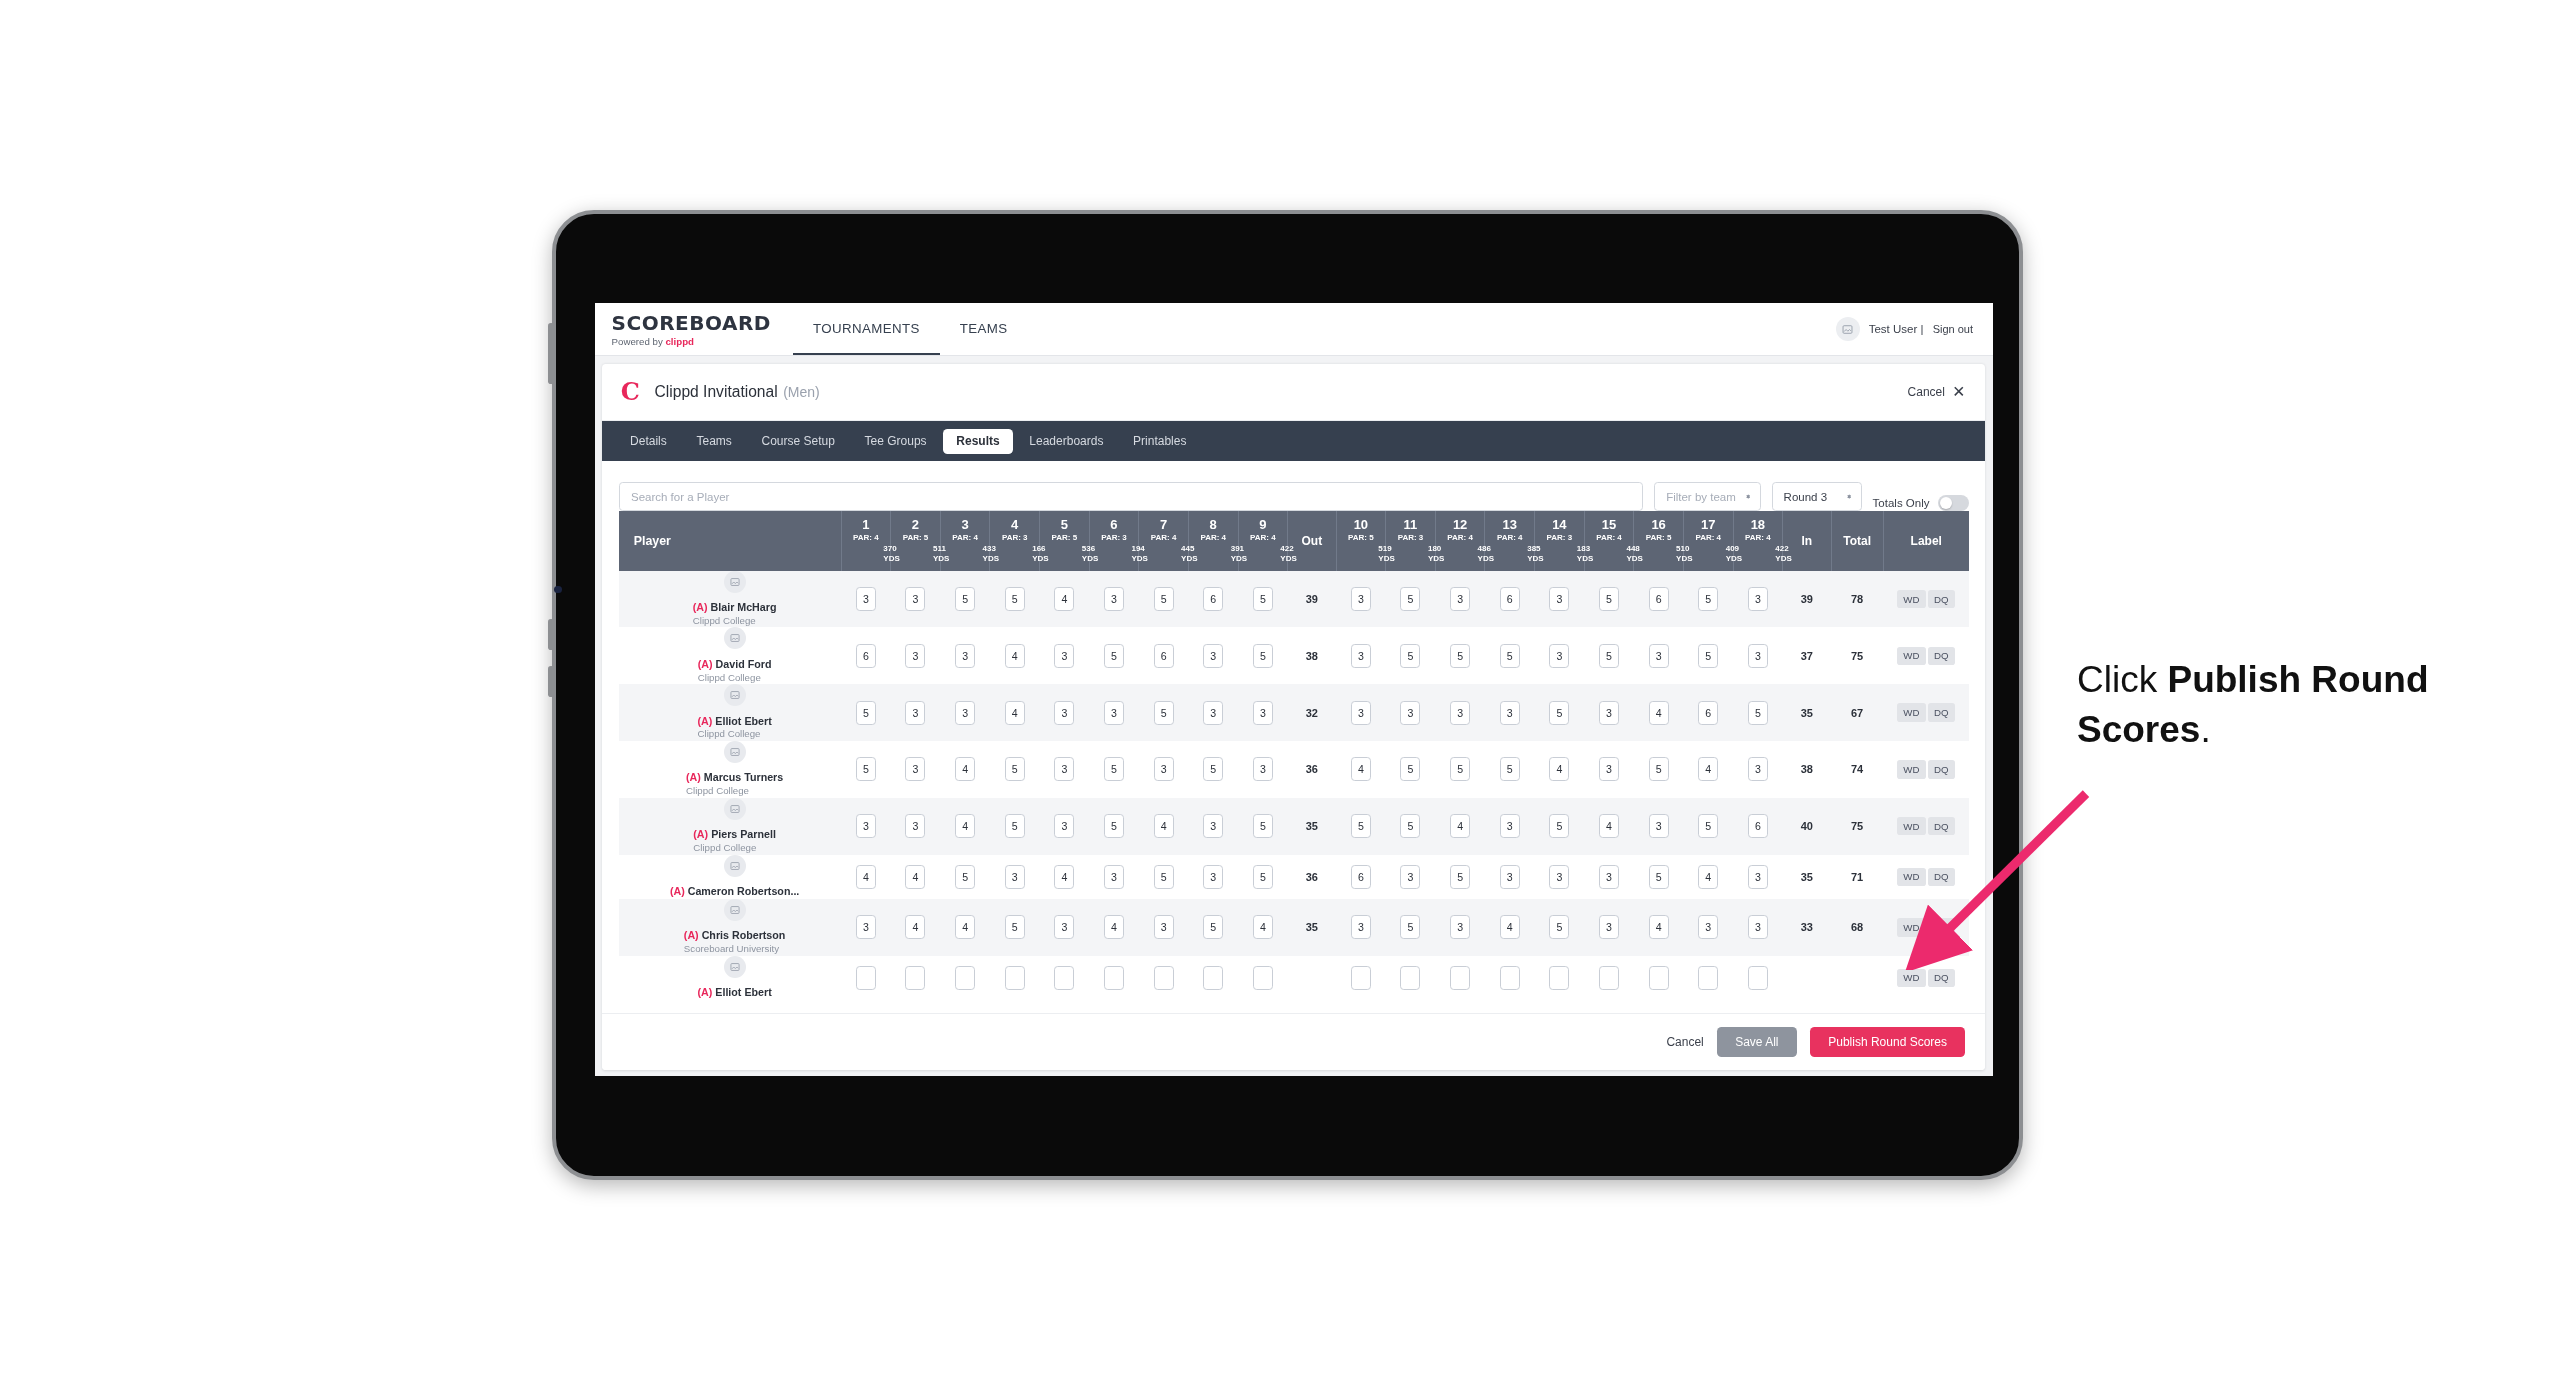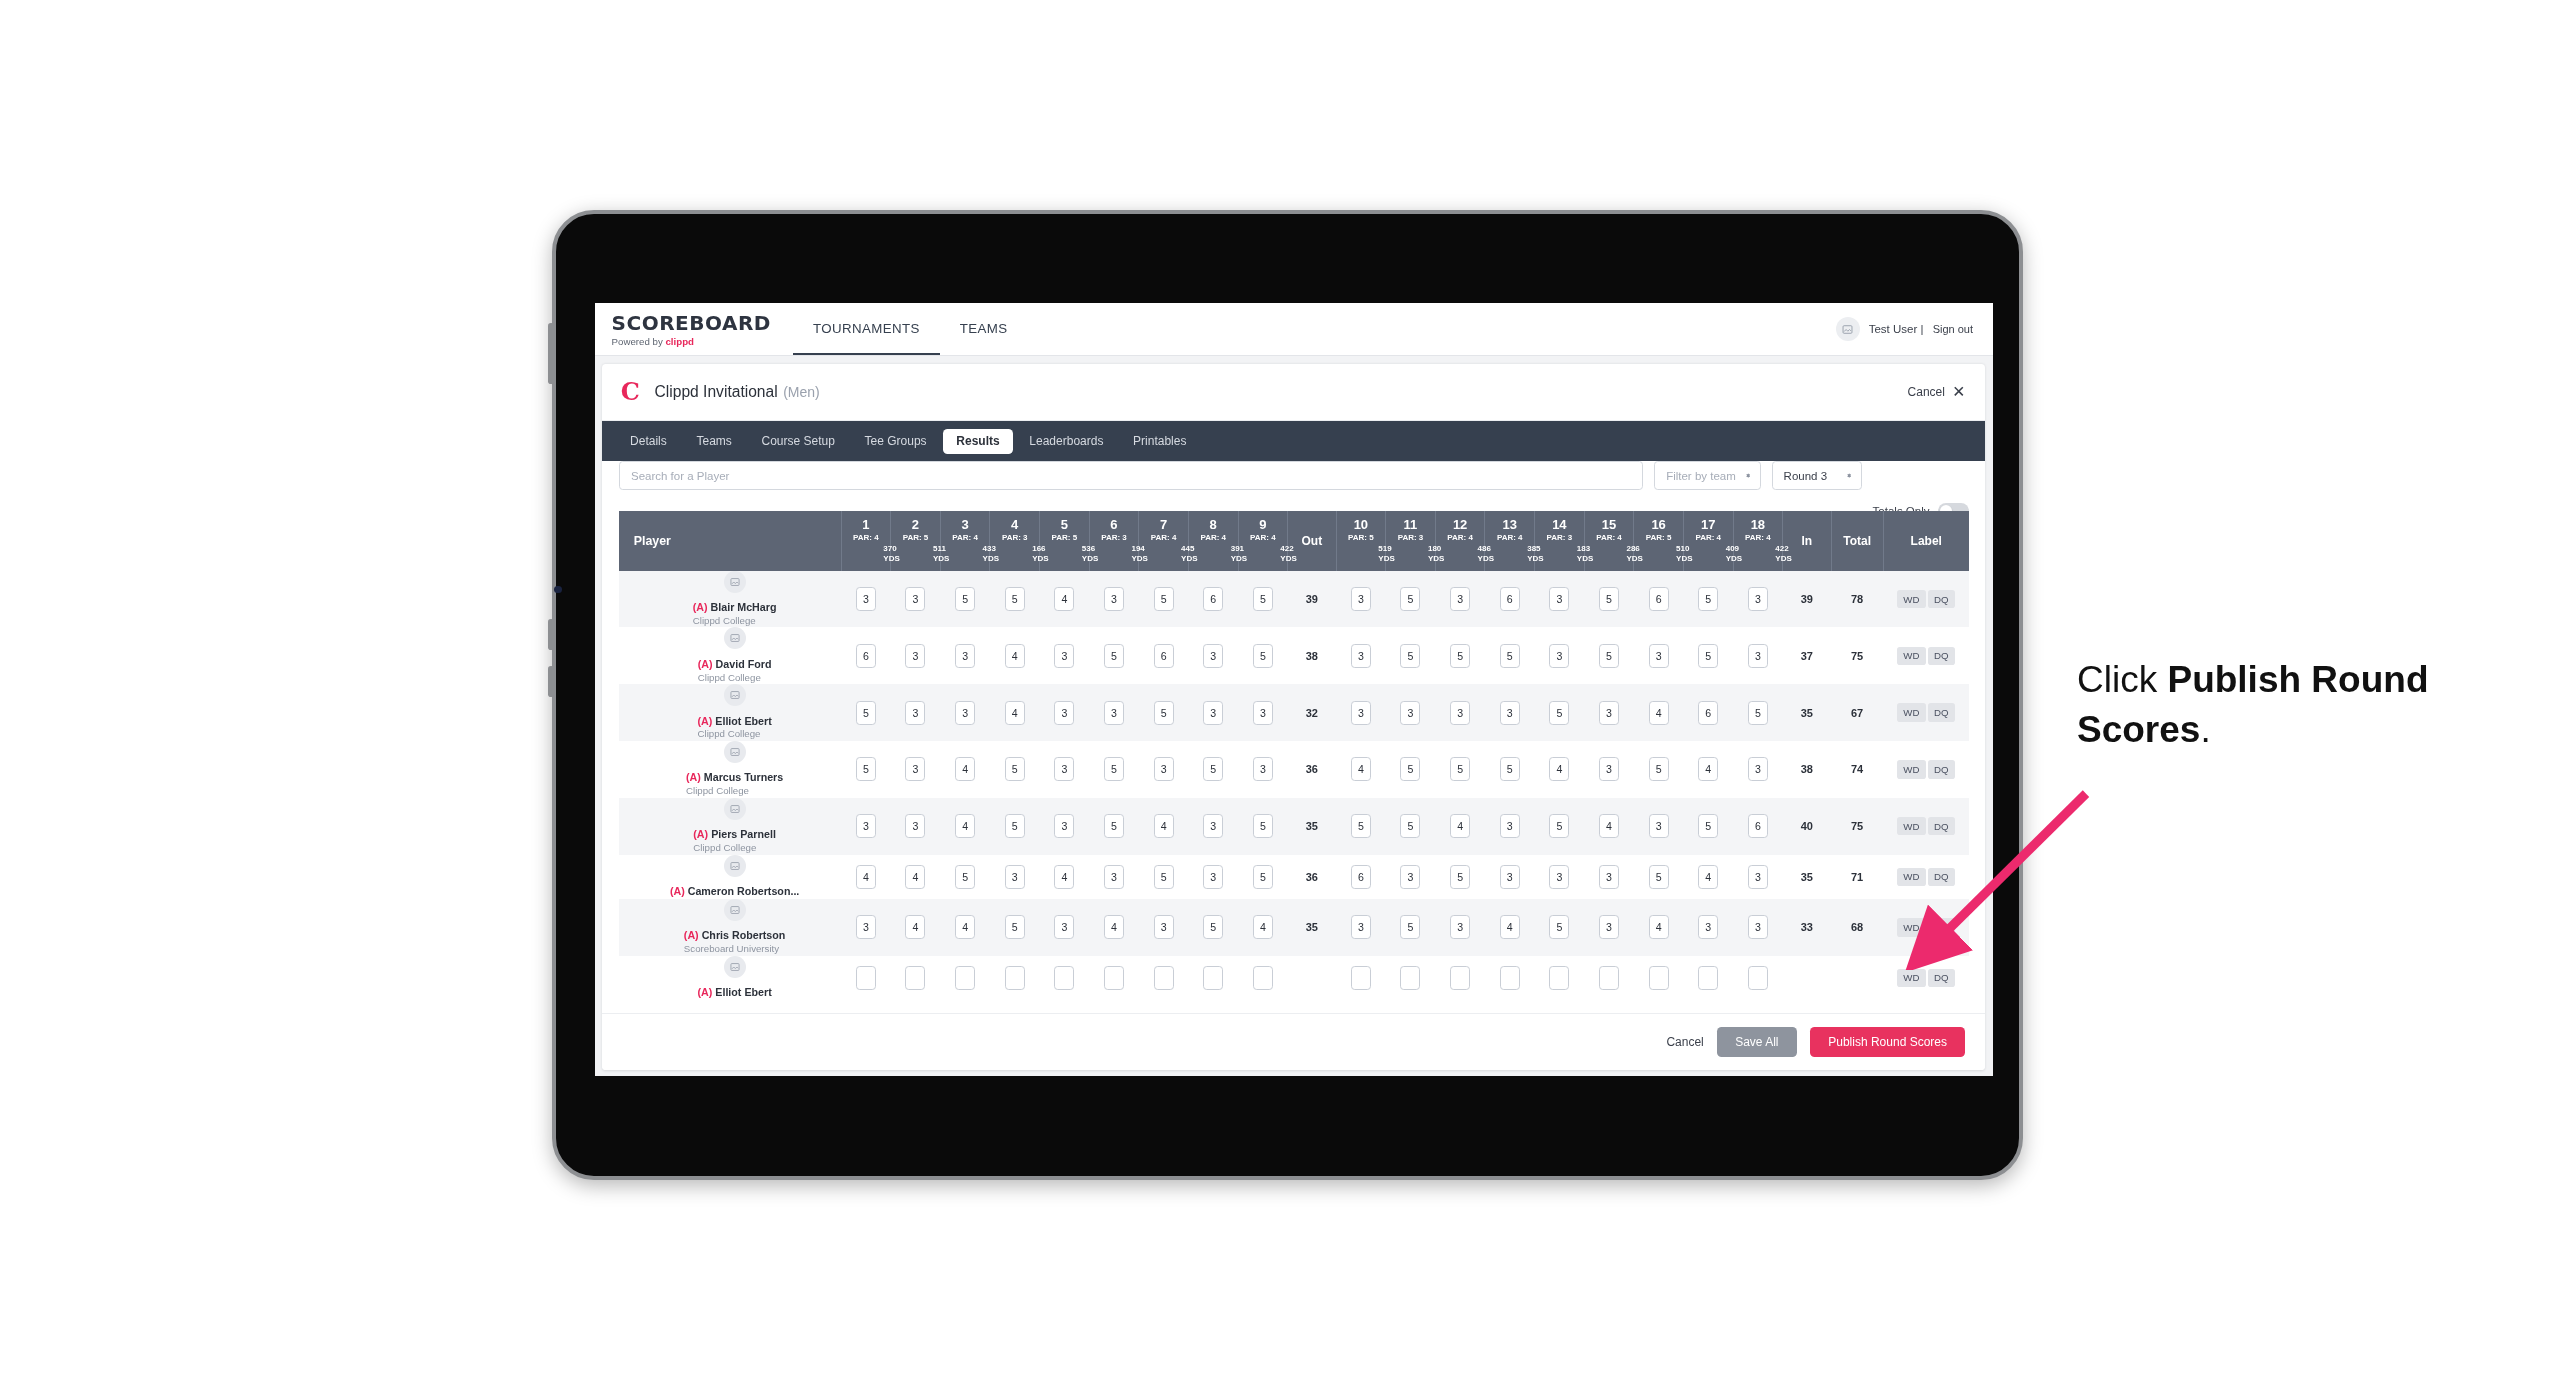--- a/index.html
+++ b/index.html
@@ -97,21 +97,21 @@
     padding: 0 14.7px; gap: 3.7px;
   }
   .tab {
     font-size: 12px; color: #d6dae1; padding: 5.5px 13px;
     border-radius: 4.6px; cursor: pointer; white-space: nowrap;
   }
   .tab.active { background:#ffffff; color:#2c313a; font-weight:700; }
 
   
   #toolbar {
-    height: 50px; display:flex; align-items:flex-start; gap:11px;
+    height: 50px; display:flex; align-items:flex-end; gap:11px;
     padding: 0 16.6px; background:#ffffff;
   }
   #search-input {
     flex: 1 1 auto; height: 29px;
     border: 0.9px solid #d4d8de; border-radius: 3.7px;
     padding: 0 11px; font-size: 11.5px; color:#3a3f4a;
     font-family:"Liberation Sans", sans-serif;
     background:#fff;
   }
   #search-input::placeholder { color:#a7adb8; }
@@ -364,21 +364,21 @@
               <div class="hole-yds">385 YDS</div>
             </th>
             <th class="col-hole">
               <div class="hole-num">14</div>
               <div class="hole-par">PAR: 3</div>
               <div class="hole-yds">183 YDS</div>
             </th>
             <th class="col-hole">
               <div class="hole-num">15</div>
               <div class="hole-par">PAR: 4</div>
-              <div class="hole-yds">286 YDS</div>
+              <div class="hole-yds">448 YDS</div>
             </th>
             <th class="col-hole">
               <div class="hole-num">16</div>
               <div class="hole-par">PAR: 5</div>
               <div class="hole-yds">510 YDS</div>
             </th>
             <th class="col-hole">
               <div class="hole-num">17</div>
               <div class="hole-par">PAR: 4</div>
               <div class="hole-yds">409 YDS</div>

